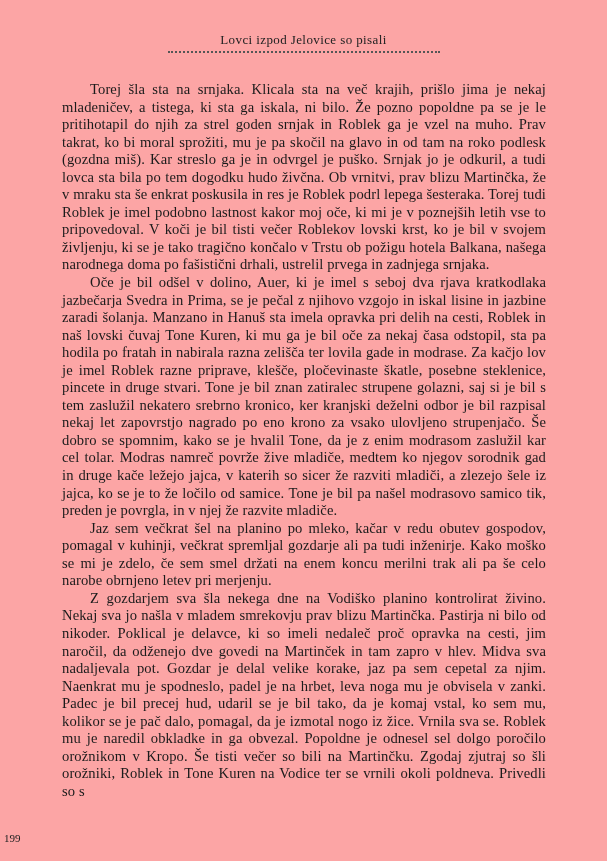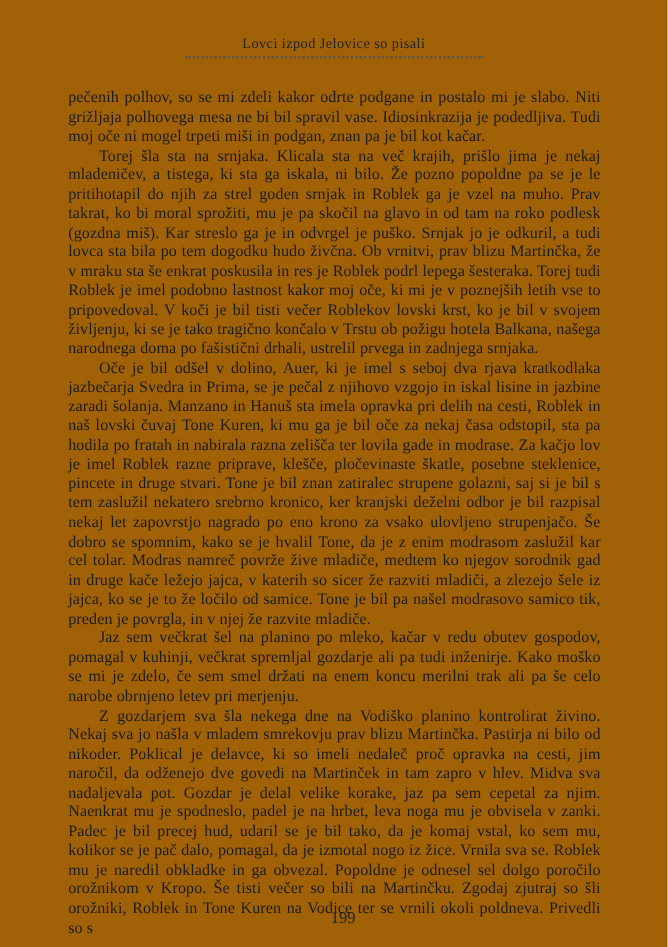--- a/index.html
+++ b/index.html
@@ -4,21 +4,21 @@
 <style>
   html, body {
     margin: 0;
     padding: 0;
     background: #ffffff;
   }
   .page {
     position: relative;
     width: 607px;
     height: 861px;
-    background: #a16207;
+    background: #fca5a5;
     font-family: "Liberation Serif", "DejaVu Serif", serif;
     color: #1b1b1b;
     box-sizing: border-box;
     overflow: hidden;
   }
   .running-header {
     padding-top: 32px;
     text-align: center;
   }
   .header-title {
@@ -42,39 +42,38 @@
   .para {
     margin: 0;
     padding: 0;
     text-indent: 28px;
   }
   .para.no-indent {
     text-indent: 0;
   }
   .page-number {
     position: absolute;
-    left: 17px;
+    left: 4px;
     right: 0;
     bottom: 17px;
-    text-align: center;
-    font-size: 15px;
+    text-align: left;
+    font-size: 11px;
     color: #222;
   }
 </style>
 </head>
 <body>
 
 <div class="page">
   <div class="running-header">
     <div class="header-title">Lovci izpod Jelovice so pisali</div>
     <div class="header-rule"></div>
   </div>
 
   <div class="body-text">
-    <p class="para no-indent">pečenih polhov, so se mi zdeli kakor odrte podgane in postalo mi je slabo. Niti grižljaja polhovega mesa ne bi bil spravil vase. Idiosinkrazija je podedljiva. Tudi moj oče ni mogel trpeti miši in podgan, znan pa je bil kot kačar.</p>
     <p class="para">Torej šla sta na srnjaka. Klicala sta na več krajih, prišlo jima je nekaj mladeničev, a tistega, ki sta ga iskala, ni bilo. Že pozno popoldne pa se je le pritihotapil do njih za strel goden srnjak in Roblek ga je vzel na muho. Prav takrat, ko bi moral sprožiti, mu je pa skočil na glavo in od tam na roko podlesk (gozdna miš). Kar streslo ga je in odvrgel je puško. Srnjak jo je odkuril, a tudi lovca sta bila po tem dogodku hudo živčna. Ob vrnitvi, prav blizu Martinčka, že v mraku sta še enkrat poskusila in res je Roblek podrl lepega šesteraka. Torej tudi Roblek je imel podobno lastnost kakor moj oče, ki mi je v poznejših letih vse to pripovedoval. V koči je bil tisti večer Roblekov lovski krst, ko je bil v svojem življenju, ki se je tako tragično končalo v Trstu ob požigu hotela Balkana, našega narodnega doma po fašistični drhali, ustrelil prvega in zadnjega srnjaka.</p>
     <p class="para">Oče je bil odšel v dolino, Auer, ki je imel s seboj dva rjava kratkodlaka jazbečarja Svedra in Prima, se je pečal z njihovo vzgojo in iskal lisine in jazbine zaradi šolanja. Manzano in Hanuš sta imela opravka pri delih na cesti, Roblek in naš lovski čuvaj Tone Kuren, ki mu ga je bil oče za nekaj časa odstopil, sta pa hodila po fratah in nabirala razna zelišča ter lovila gade in modrase. Za kačjo lov je imel Roblek razne priprave, klešče, pločevinaste škatle, posebne steklenice, pincete in druge stvari. Tone je bil znan zatiralec strupene golazni, saj si je bil s tem zaslužil nekatero srebrno kronico, ker kranjski deželni odbor je bil razpisal nekaj let zapovrstjo nagrado po eno krono za vsako ulovljeno strupenjačo. Še dobro se spomnim, kako se je hvalil Tone, da je z enim modrasom zaslužil kar cel tolar. Modras namreč povrže žive mladiče, medtem ko njegov sorodnik gad in druge kače ležejo jajca, v katerih so sicer že razviti mladiči, a zlezejo šele iz jajca, ko se je to že ločilo od samice. Tone je bil pa našel modrasovo samico tik, preden je povrgla, in v njej že razvite mladiče.</p>
     <p class="para">Jaz sem večkrat šel na planino po mleko, kačar v redu obutev gospodov, pomagal v kuhinji, večkrat spremljal gozdarje ali pa tudi inženirje. Kako moško se mi je zdelo, če sem smel držati na enem koncu merilni trak ali pa še celo narobe obrnjeno letev pri merjenju.</p>
     <p class="para">Z gozdarjem sva šla nekega dne na Vodiško planino kontrolirat živino. Nekaj sva jo našla v mladem smrekovju prav blizu Martinčka. Pastirja ni bilo od nikoder. Poklical je delavce, ki so imeli nedaleč proč opravka na cesti, jim naročil, da odženejo dve govedi na Martinček in tam zapro v hlev. Midva sva nadaljevala pot. Gozdar je delal velike korake, jaz pa sem cepetal za njim. Naenkrat mu je spodneslo, padel je na hrbet, leva noga mu je obvisela v zanki. Padec je bil precej hud, udaril se je bil tako, da je komaj vstal, ko sem mu, kolikor se je pač dalo, pomagal, da je izmotal nogo iz žice. Vrnila sva se. Roblek mu je naredil obkladke in ga obvezal. Popoldne je odnesel sel dolgo poročilo orožnikom v Kropo. Še tisti večer so bili na Martinčku. Zgodaj zjutraj so šli orožniki, Roblek in Tone Kuren na Vodice ter se vrnili okoli poldneva. Privedli so s</p>
   </div>
 
   <div class="page-number">199</div>
 </div>
 
 </body></html>

